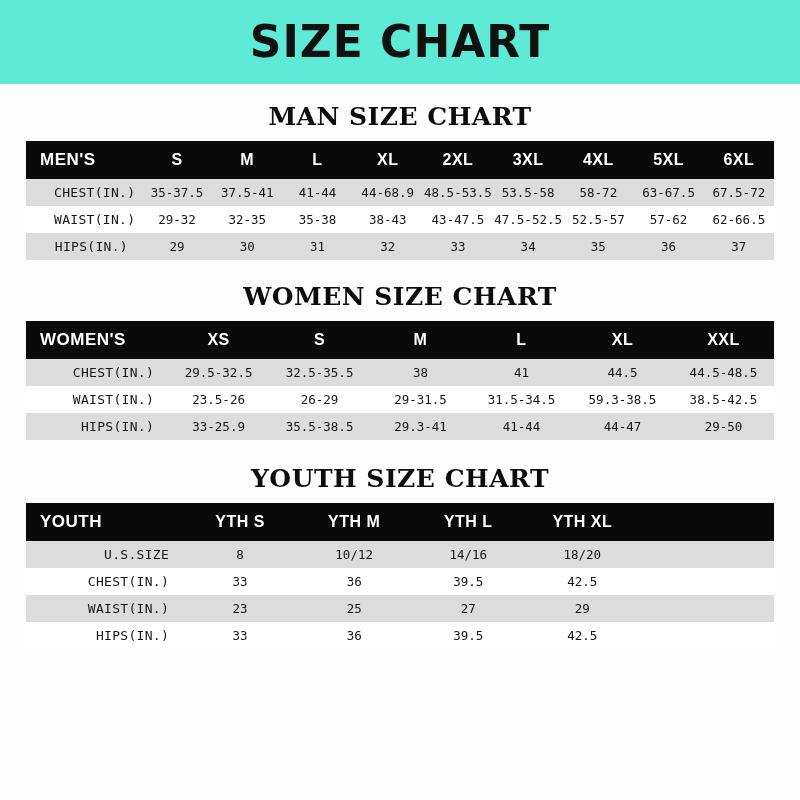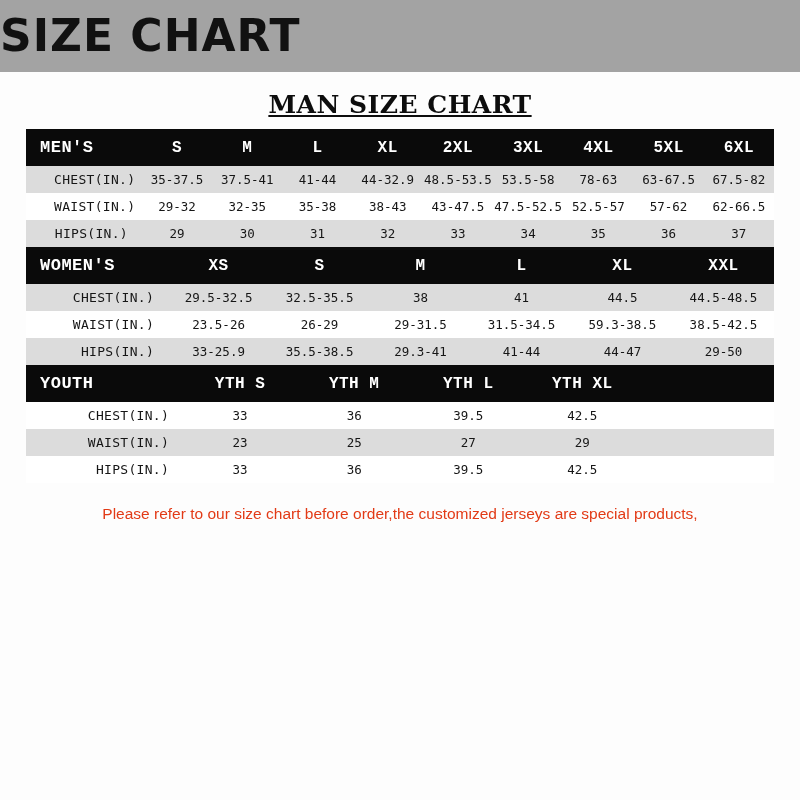--- a/index.html
+++ b/index.html
@@ -13,25 +13,25 @@
   }
   .page {
     position: relative;
     width: 800px;
     height: 800px;
     background: #fdfdfd;
   }
 
   
   .banner {
-    height: 72px;
-    background: #a3a3a3;
+    height: 84px;
+    background: #5eead4;
     display: flex;
     align-items: center;
-    justify-content: flex-start;
+    justify-content: center;
   }
   .banner-title {
     font-family: "DejaVu Sans", sans-serif;
     font-weight: bold;
     font-size: 44px;
     letter-spacing: 1px;
     color: #111111;
     text-align: center;
     line-height: 1;
   }
@@ -41,34 +41,33 @@
   }
 
   .section-title {
     text-align: center;
     font-family: "DejaVu Serif", serif;
     font-weight: bold;
     font-size: 25px;
     color: #0d0d0d;
     letter-spacing: 0.5px;
     margin: 18px 0 10px 0;
-    text-decoration: underline;
   }
   .section-title.women { margin-top: 22px; }
   .section-title.youth { margin-top: 24px; }
 
   table.chart {
     width: 100%;
     border-collapse: collapse;
     table-layout: fixed;
   }
   table.chart thead th {
     background: #0a0a0a;
     color: #ffffff;
-    font-family: Liberation Mono, monospace;
+    font-family: Liberation Sans, sans-serif;
     font-weight: bold;
     font-size: 16px;
     padding: 9px 2px;
     text-align: center;
     letter-spacing: 0.5px;
   }
   table.chart thead th.rowhead {
     text-align: left;
     padding-left: 14px;
     font-size: 17px;
@@ -145,26 +144,26 @@
           <th>5XL</th>
           <th>6XL</th>
         </tr>
       </thead>
       <tbody>
         <tr class="shade">
           <td class="rowlabel">CHEST(IN.)</td>
           <td>35-37.5</td>
           <td>37.5-41</td>
           <td>41-44</td>
-          <td>44-32.9</td>
+          <td>44-68.9</td>
           <td>48.5-53.5</td>
           <td>53.5-58</td>
-          <td>78-63</td>
+          <td>58-72</td>
           <td>63-67.5</td>
-          <td>67.5-82</td>
+          <td>67.5-72</td>
         </tr>
         <tr class="plain">
           <td class="rowlabel">WAIST(IN.)</td>
           <td>29-32</td>
           <td>32-35</td>
           <td>35-38</td>
           <td>38-43</td>
           <td>43-47.5</td>
           <td>47.5-52.5</td>
           <td>52.5-57</td>
@@ -179,20 +178,21 @@
           <td>32</td>
           <td>33</td>
           <td>34</td>
           <td>35</td>
           <td>36</td>
           <td>37</td>
         </tr>
       </tbody>
     </table>
 
+    <div class="section-title women">WOMEN SIZE CHART</div>
     <table class="chart women">
       <colgroup>
         <col class="c0">
           <col>
           <col>
           <col>
           <col>
           <col>
           <col>
       </colgroup>
@@ -231,40 +231,49 @@
           <td>33-25.9</td>
           <td>35.5-38.5</td>
           <td>29.3-41</td>
           <td>41-44</td>
           <td>44-47</td>
           <td>29-50</td>
         </tr>
       </tbody>
     </table>
 
+    <div class="section-title youth">YOUTH SIZE CHART</div>
     <table class="chart youth">
       <colgroup>
         <col class="c0">
           <col>
           <col>
           <col>
           <col>
           <col class="spare">
       </colgroup>
       <thead>
         <tr>
           <th class="rowhead">YOUTH</th>
           <th>YTH S</th>
           <th>YTH M</th>
           <th>YTH L</th>
           <th>YTH XL</th>
           <th></th>
         </tr>
       </thead>
       <tbody>
+        <tr class="shade">
+          <td class="rowlabel">U.S.SIZE</td>
+          <td>8</td>
+          <td>10/12</td>
+          <td>14/16</td>
+          <td>18/20</td>
+          <td></td>
+        </tr>
         <tr class="plain">
           <td class="rowlabel">CHEST(IN.)</td>
           <td>33</td>
           <td>36</td>
           <td>39.5</td>
           <td>42.5</td>
           <td></td>
         </tr>
         <tr class="shade">
           <td class="rowlabel">WAIST(IN.)</td>
@@ -279,17 +288,16 @@
           <td>33</td>
           <td>36</td>
           <td>39.5</td>
           <td>42.5</td>
           <td></td>
         </tr>
       </tbody>
     </table>
 
     <div class="note">
-      <div>Please refer to our size chart before order,the customized jerseys are special products,</div>
     </div>
 
   </div>
 </div>
 
 </body></html>

